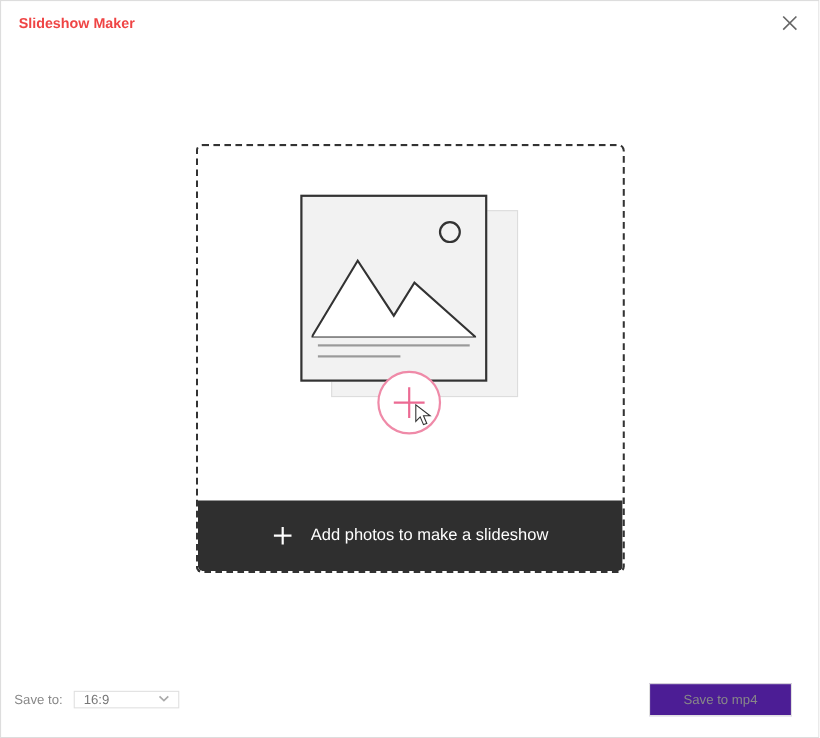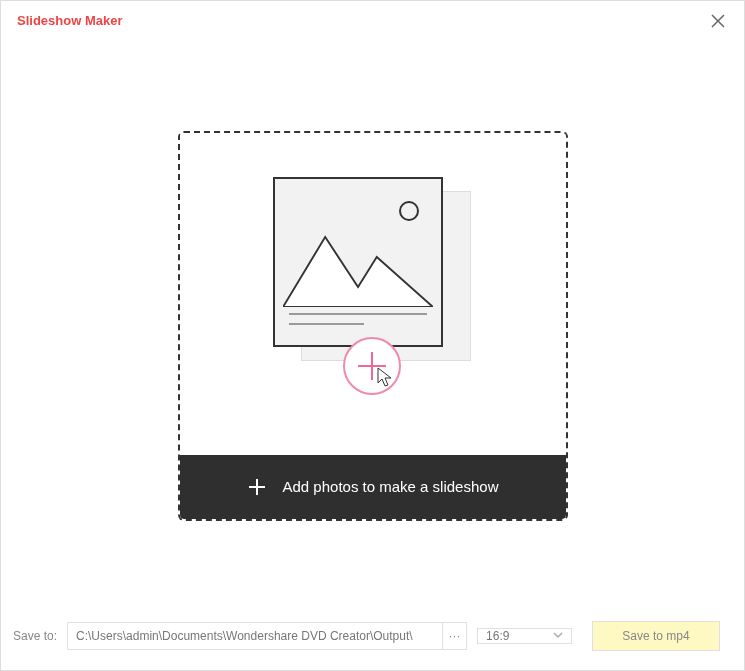--- a/index.html
+++ b/index.html
@@ -71,21 +71,21 @@
     flex: 0 0 400px; display: flex; align-items: center; border: 1px solid #e0e0e0; height: 28px;
   }
   .path-text { flex: 1; padding: 0 8px; color: #777; overflow: hidden; white-space: nowrap; text-overflow: clip; font-size:12px; }
   .path-browse { width: 24px; text-align: center; color: #888; border-left: 1px solid #e0e0e0; height: 100%; display:flex; align-items:center; justify-content:center; cursor:pointer; }
   .ratio-select {
     width: 96px; height: 16px; border: 1px solid #e0e0e0; display:flex; align-items:center; justify-content: space-between; padding: 0 8px; color:#777; cursor:pointer;
   }
   .ratio-select svg { width: 10px; height: 10px; }
   .spacer { flex: 1; }
   .save-btn {
-    width: 130px; height: 30px; border: 1px solid #e0e0e0; background: #fef9c3; color: #888;
+    width: 130px; height: 30px; border: 1px solid #e0e0e0; background: #4c1d95; color: #888;
     display:flex; align-items:center; justify-content:center; cursor:pointer; font-size:12px;
   }
 </style>
 </head>
 <body>
 
 <div class="window">
 
   <div class="titlebar">
     <div class="title">Slideshow Maker</div>
@@ -133,24 +133,20 @@
               <path d="M10 2 V18 M2 10 H18" stroke="#fff" stroke-width="2" fill="none"></path>
             </svg>
         </span>
         <span class="add-text">Add photos to make a slideshow</span>
       </div>
     </div>
   </div>
 
   <div class="footer">
     <span class="save-label">Save to:</span>
-    <div class="path-field">
-      <div class="path-text">C:\Users\admin\Documents\Wondershare DVD Creator\Output\</div>
-      <div class="path-browse">···</div>
-    </div>
     <div class="ratio-select">
       <span>16:9</span>
       <span>
         <svg viewBox="0 0 10 10">
             <path d="M1 3 L5 7 L9 3" fill="none" stroke="#aaa" stroke-width="1.5"></path>
           </svg>
       </span>
     </div>
     <div class="spacer"></div>
     <div class="save-btn">

